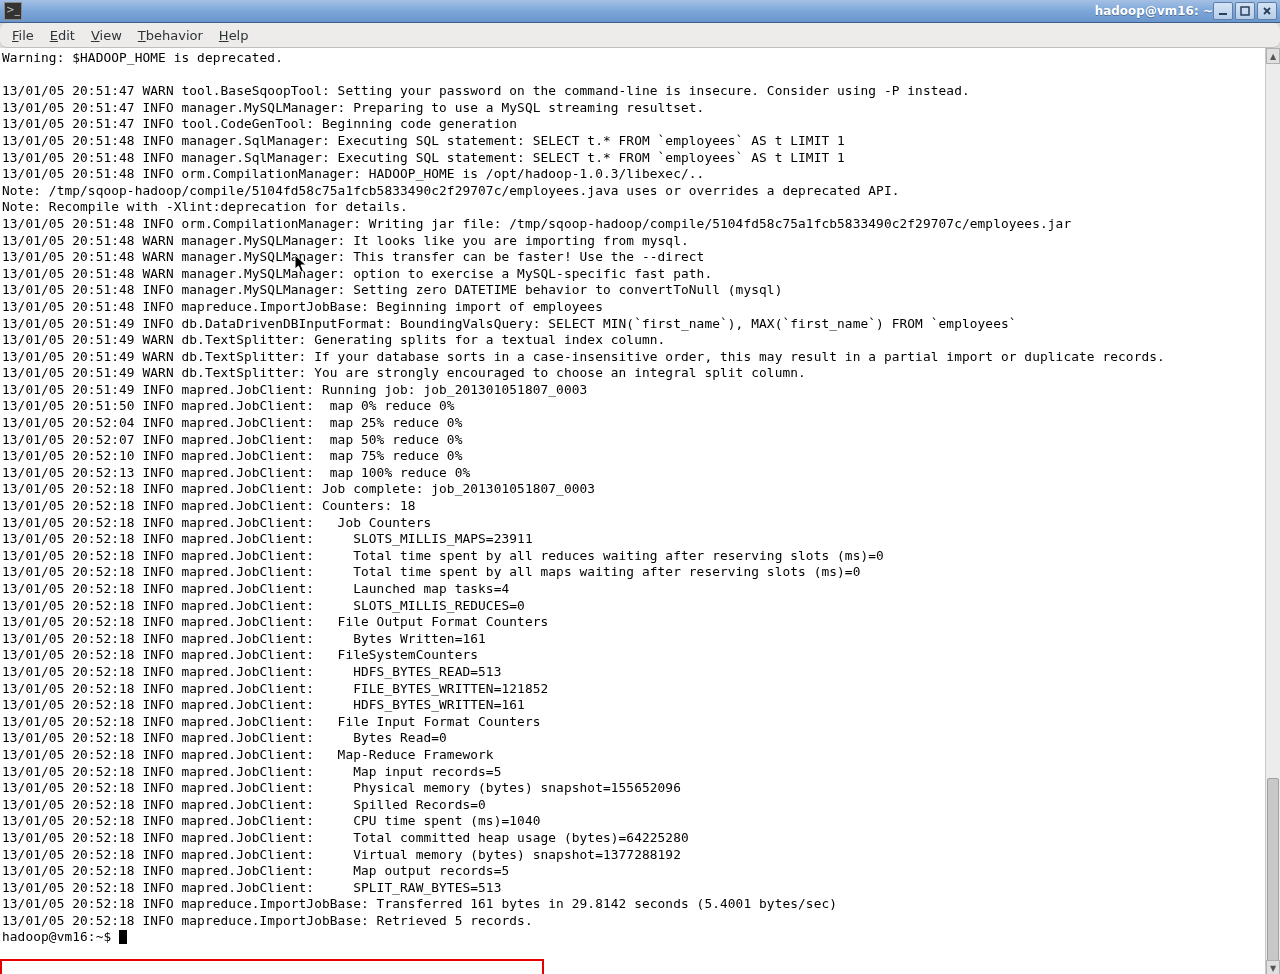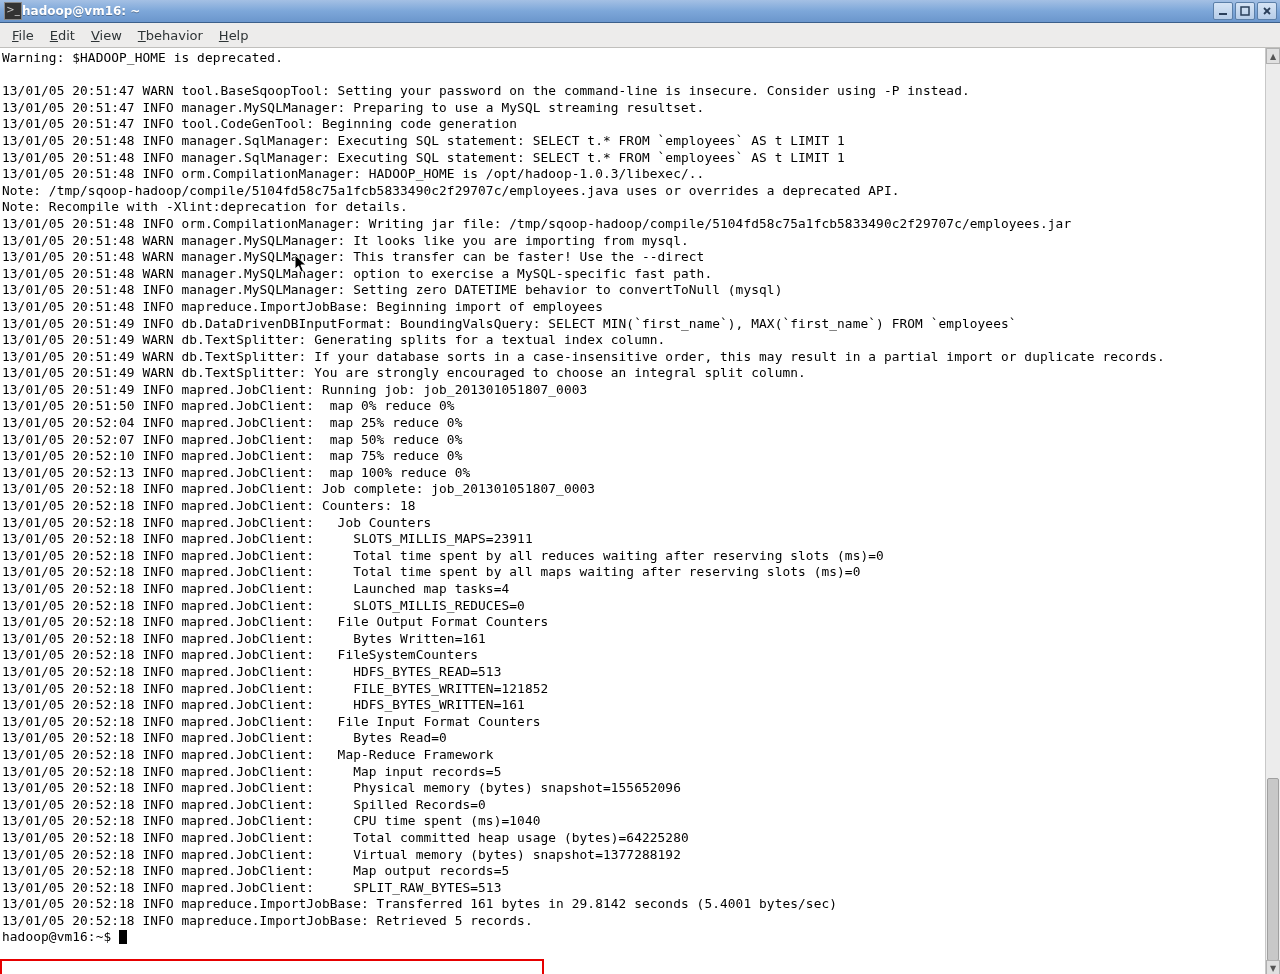--- a/index.html
+++ b/index.html
@@ -26,21 +26,21 @@
     background: #333;
     border: 1px solid #888;
     display: inline-block;
     font-size: 10px;
     color: #ccc;
     text-align: center;
     line-height: 14px;
   }
   .titlebar-title {
     flex: 1;
-    text-align: left;
+    text-align: right;
     color: #fff;
     font-weight: bold;
     font-size: 12px;
     text-shadow: 0 1px 0 rgba(0,0,0,0.3);
   }
   .window-controls {
     display: flex;
     margin-right: 3px;
     gap: 2px;
   }
@@ -59,20 +59,21 @@
   }
   .menubar {
     height: 24px;
     background: #edeceb;
     border-bottom: 1px solid #c0bfbc;
     display: flex;
     align-items: center;
     padding: 0 4px;
     font-size: 13px;
     color: #2e3436;
+    border-radius: 7px;
   }
   .menu-item {
     padding: 2px 8px;
     cursor: pointer;
   }
   .menu-item u { text-decoration: underline; }
   .terminal-area {
     position: relative;
     height: calc(974px - 22px - 24px);
     background: #ffffff;

